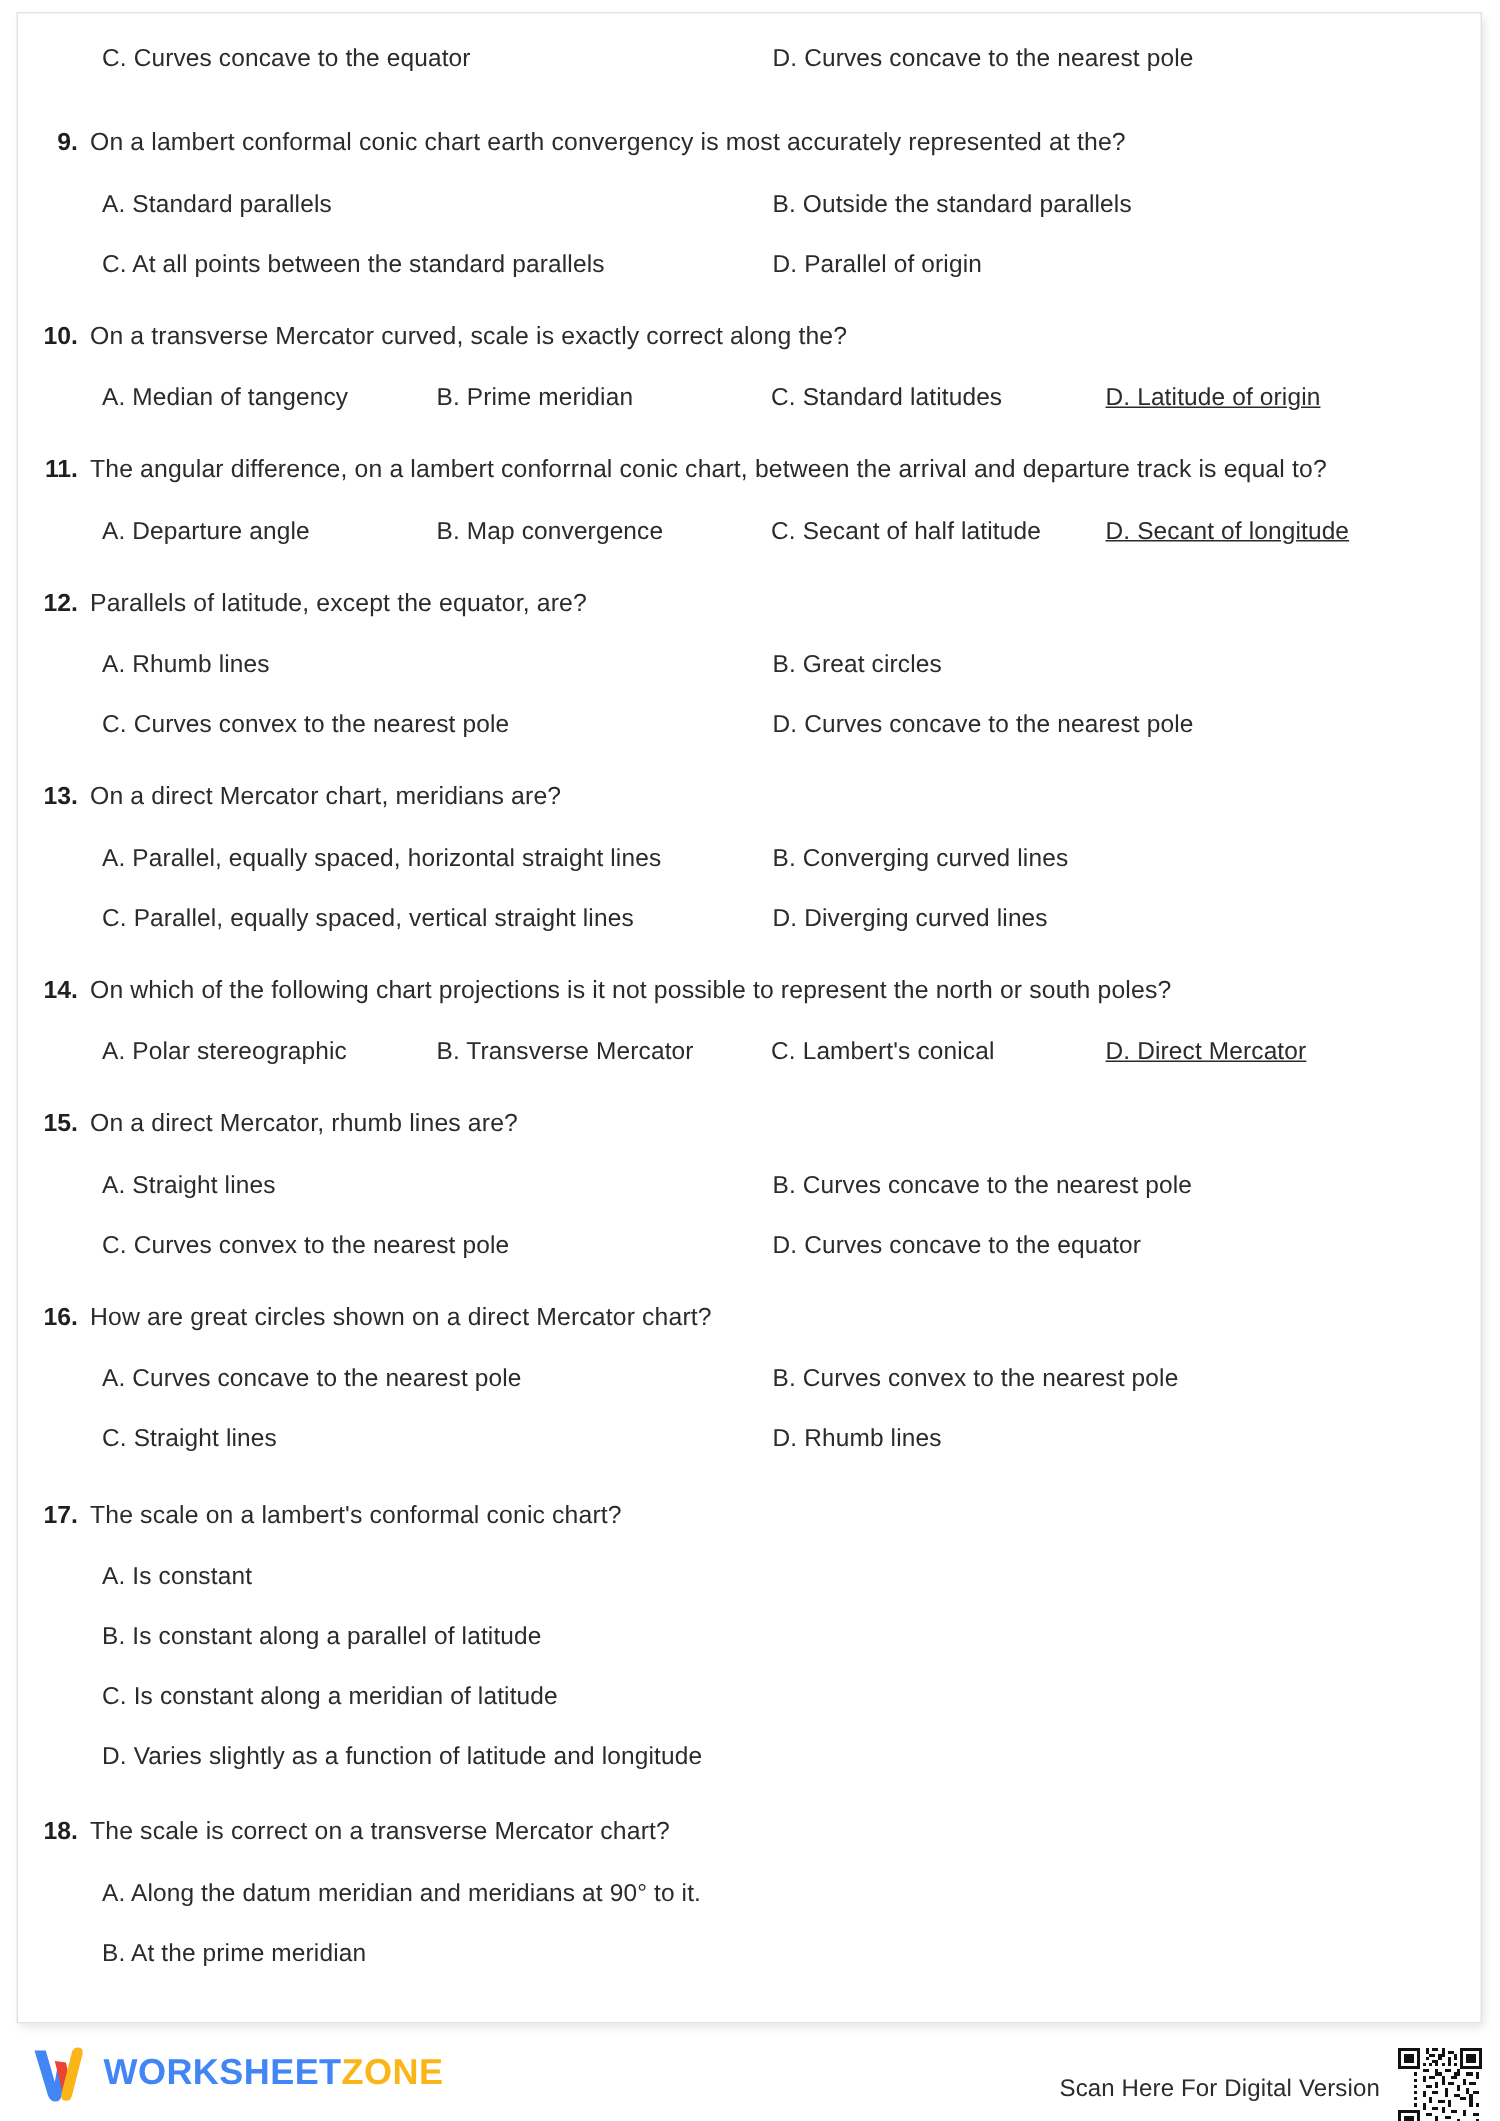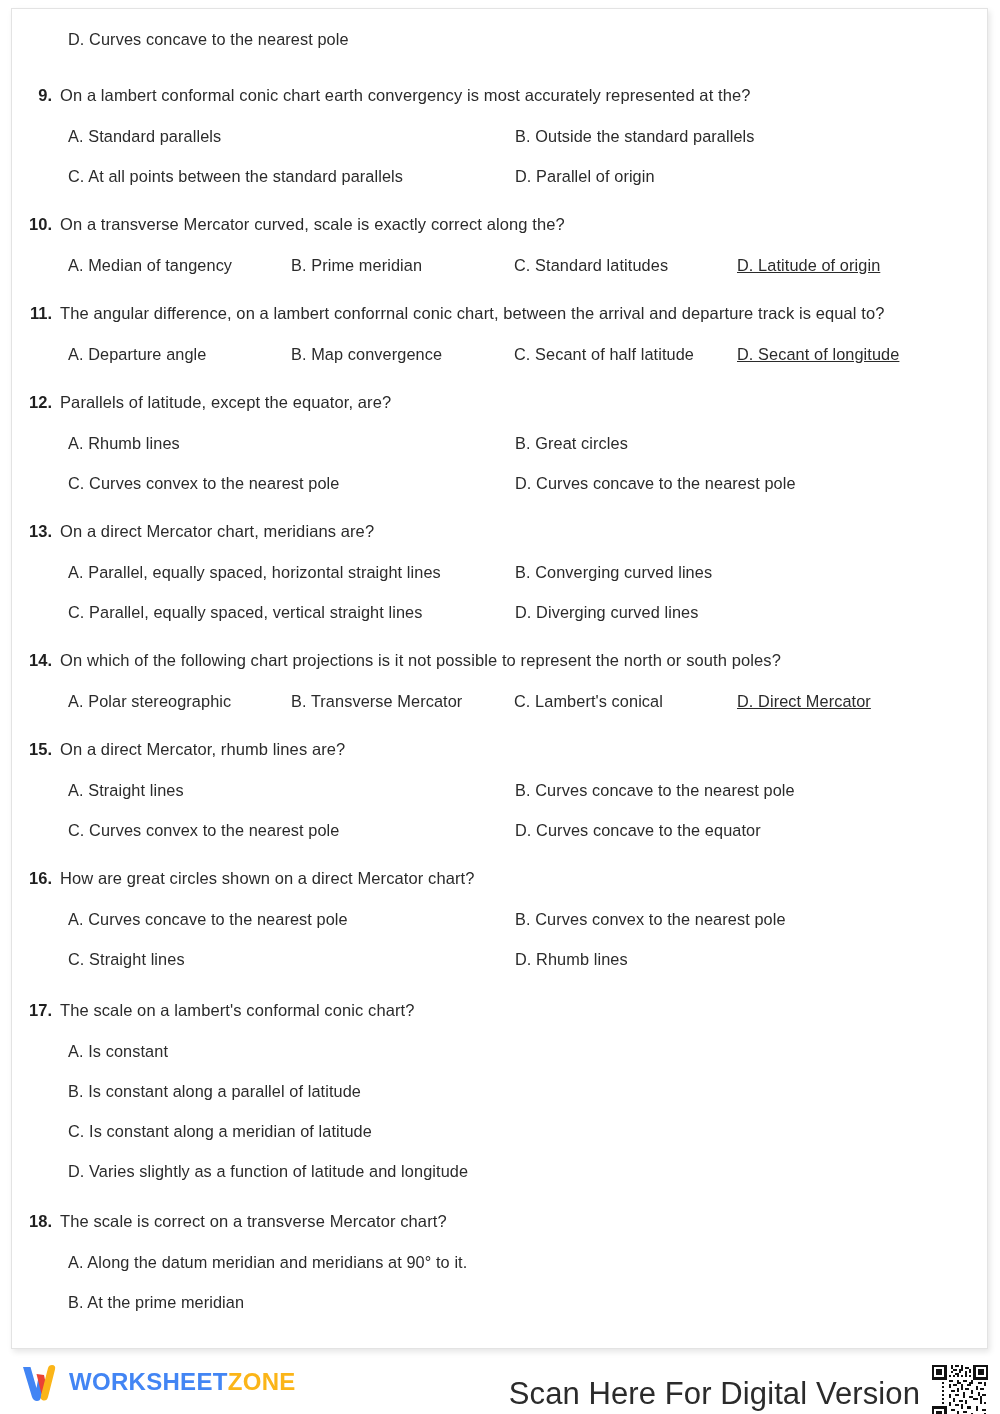--- a/index.html
+++ b/index.html
@@ -125,21 +125,21 @@
 
   .scan-wrap {
     position: absolute;
     right: 10px;
     top: 10px;
     display: flex;
     align-items: center;
     gap: 10px;
   }
   .scan-text {
-    font-size: 31px;
+    font-size: 16px;
     color: #2b2b2b;
     line-height: 1;
     white-space: nowrap;
     letter-spacing: 0.1px;
     margin-left: 28px;
   }
   .qr {
     width: 60px;
     height: 60px;
     display: block;
@@ -148,20 +148,21 @@
 </style>
 </head>
 <body>
 
 <div class="page">
   <div class="sheet">
 
     <div class="qblock">
       <div class="opts">
         <div class="optrow cols2">
+          <div class="opt">C. Curves concave to the equator</div>
           <div class="opt">D. Curves concave to the nearest pole</div>
         </div>
       </div>
     </div>
 
     <div class="q-space"></div>
     <div style="height:10px"></div>
 
     <div class="qblock">
       <div class="qrow">

